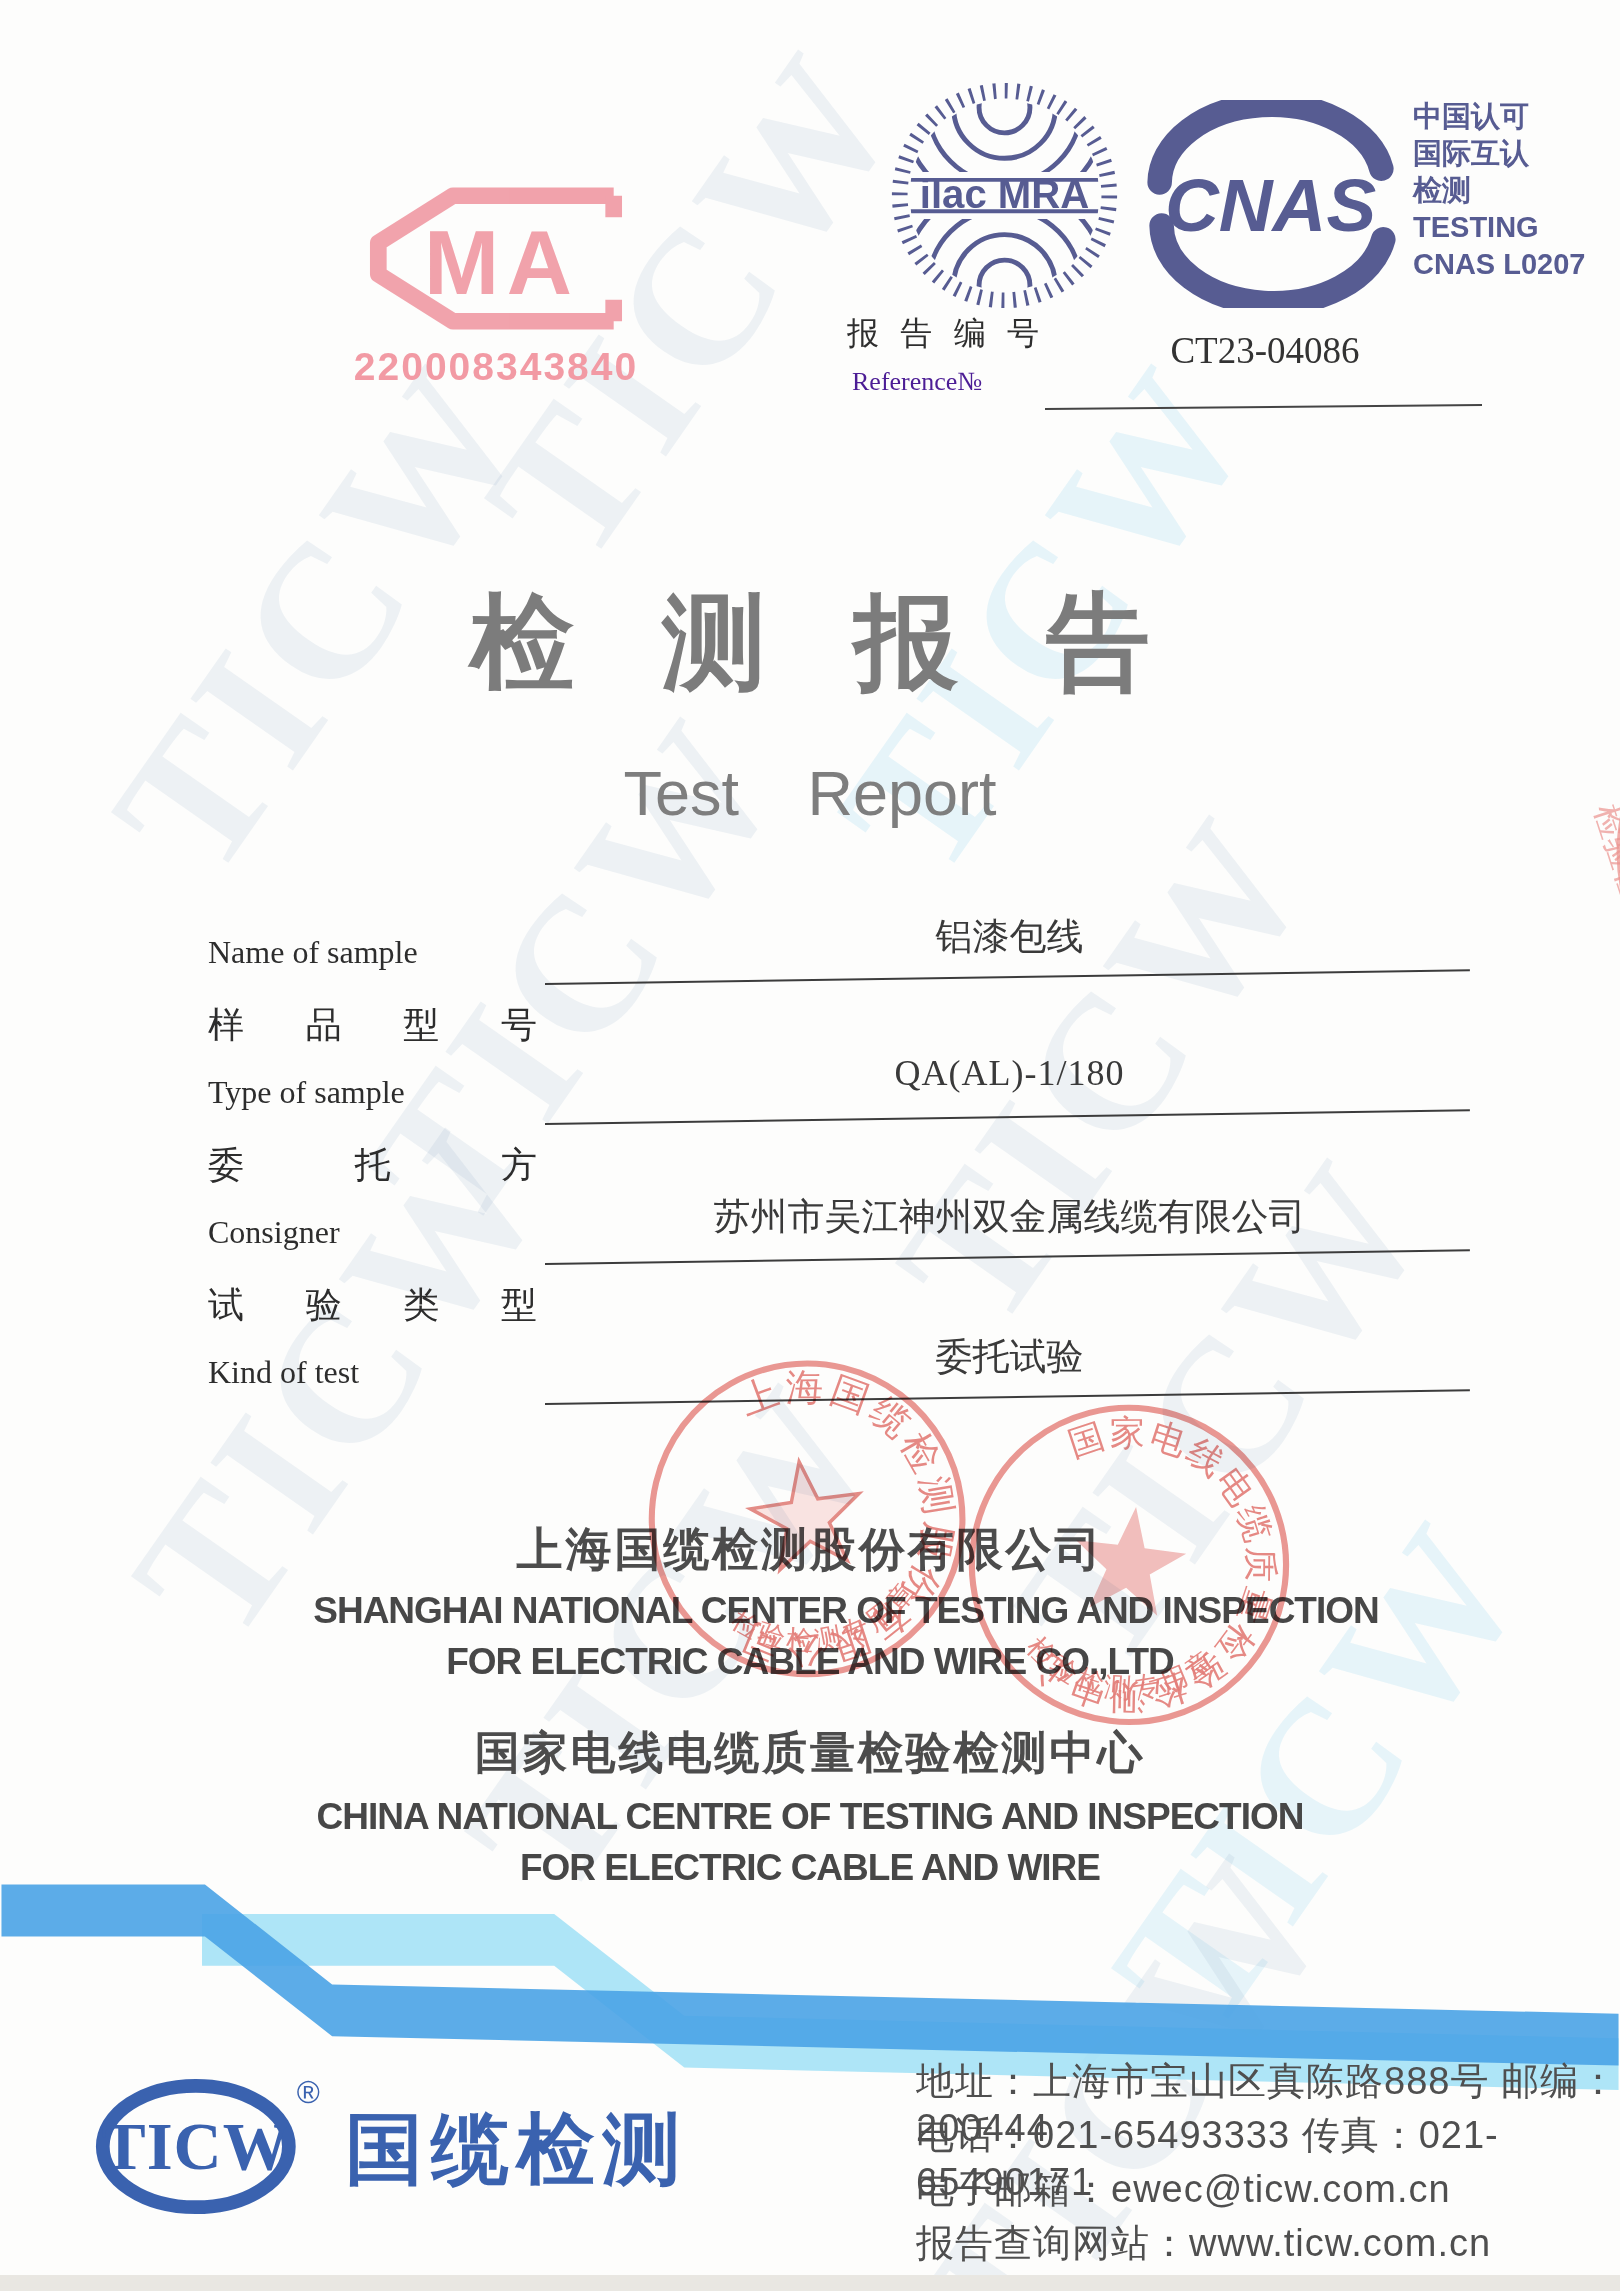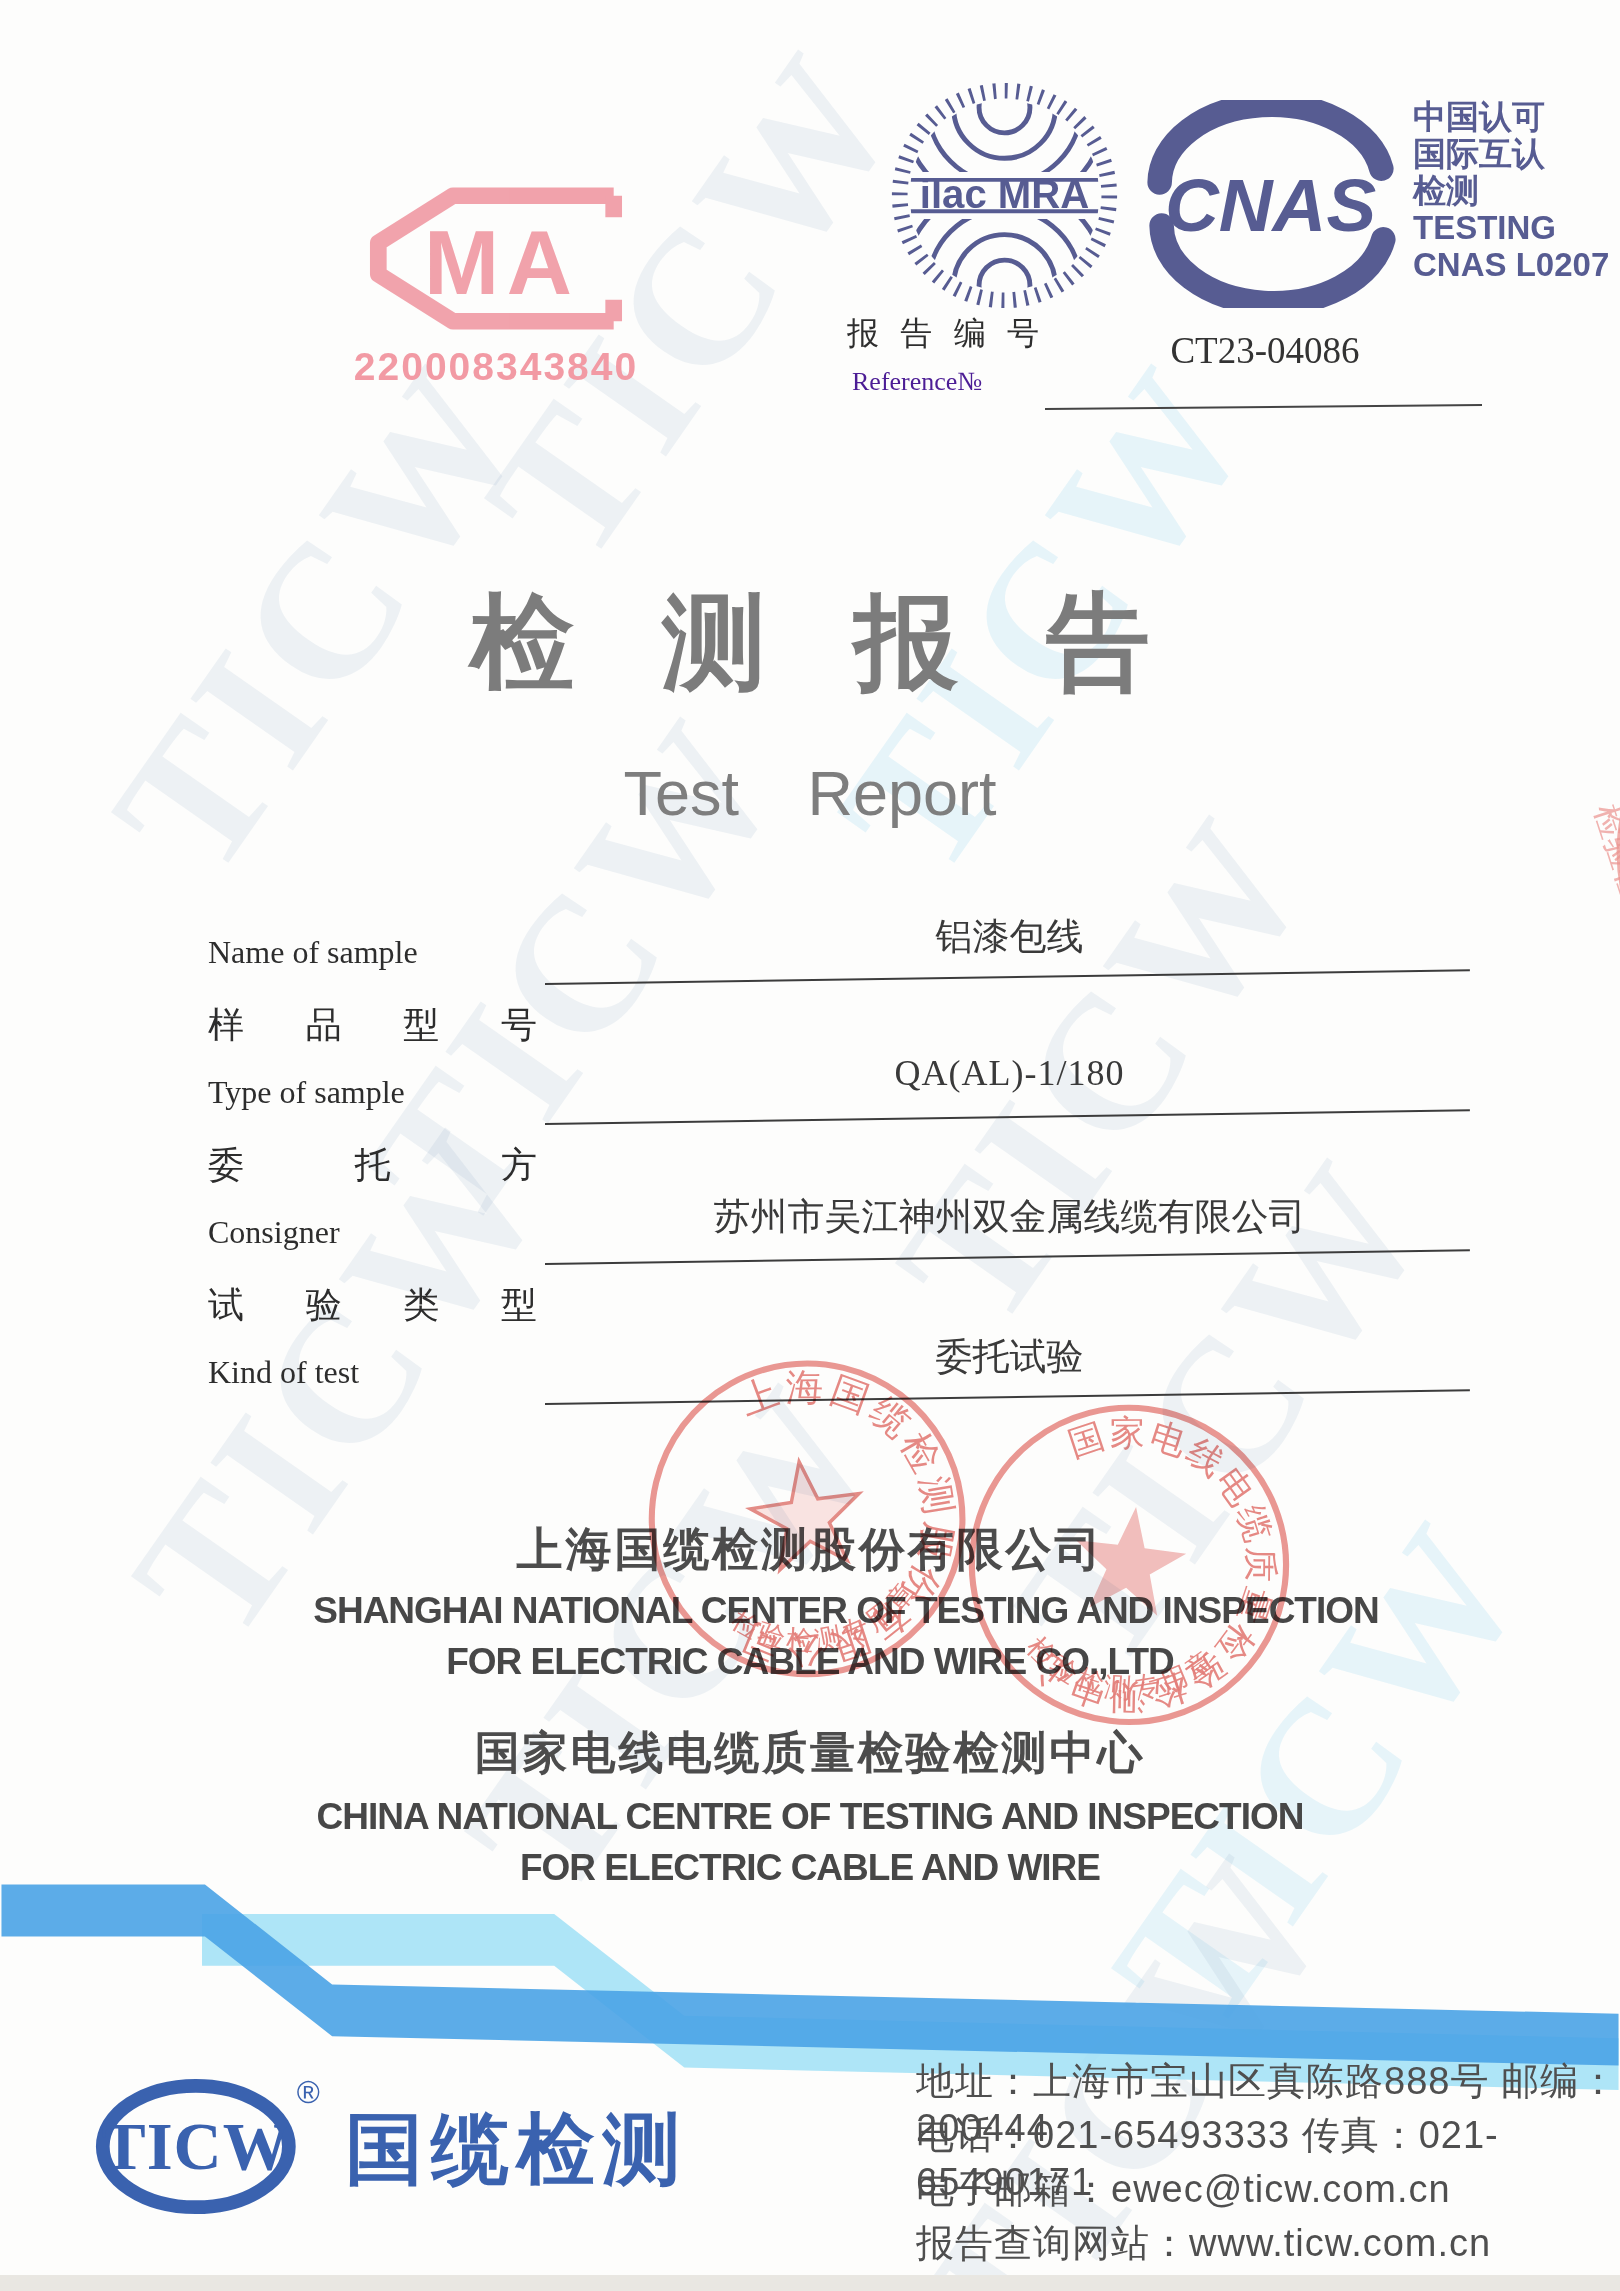--- a/index.html
+++ b/index.html
@@ -7,21 +7,21 @@
         font-family:"Liberation Sans","DejaVu Sans",sans-serif;}
   .abs{position:absolute;}
   
   .wm{position:absolute;font-family:"Liberation Serif","DejaVu Serif",serif;font-weight:bold;
       font-size:191px;color:rgba(128,160,195,0.13);transform:rotate(-55deg);letter-spacing:7.8px;
       white-space:nowrap;pointer-events:none;}
   .wm.cyan{color:rgba(110,200,235,0.16);}
   
   .cma-num{left:343px;top:345px;width:306px;text-align:center;font-size:39px;letter-spacing:2px;
            color:#f29aa4;font-weight:bold;}
-  .cnas-txt{left:1413px;top:98px;color:#575c92;font-size:33px;line-height:37px;font-weight:600;}
+  .cnas-txt{left:1413px;top:98px;color:#575c92;font-size:29px;line-height:37px;font-weight:600;}
   
   .ref-cn{left:847px;top:312px;width:192px;font-family:"Liberation Serif",serif;font-size:32px;
           color:#2e2e2e;text-align:justify;text-align-last:justify;}
   .ref-en{left:852px;top:367px;font-family:"Liberation Serif",serif;font-size:26px;color:#4c1d95;}
   .ref-val{left:1059px;top:329px;width:412px;text-align:center;
            font-family:"Liberation Serif",serif;font-size:37px;color:#333;}
   .ref-line{left:1045px;top:406px;width:437px;border-bottom:2px solid #444;transform:rotate(-0.5deg);}
   
   .title-cn{left:0;top:574px;width:1620px;text-align:center;font-size:104px;color:#7c7c7c;
             font-family:"Liberation Serif","DejaVu Serif",serif;font-weight:600;

